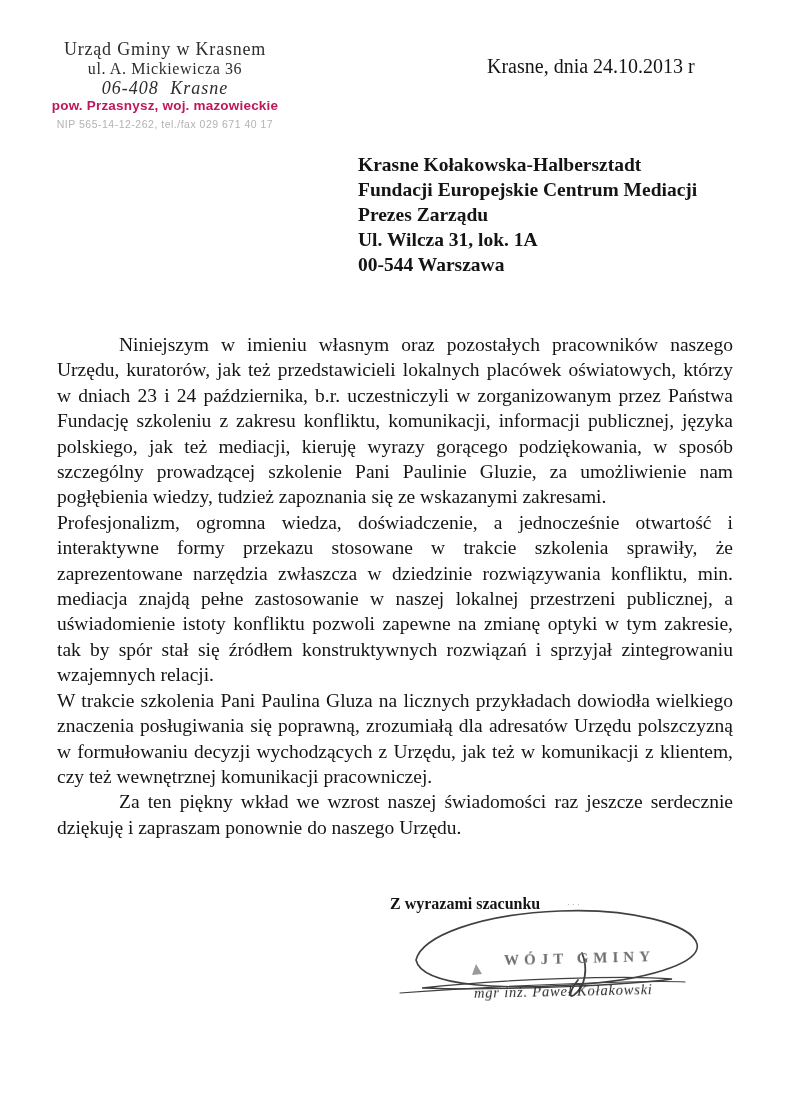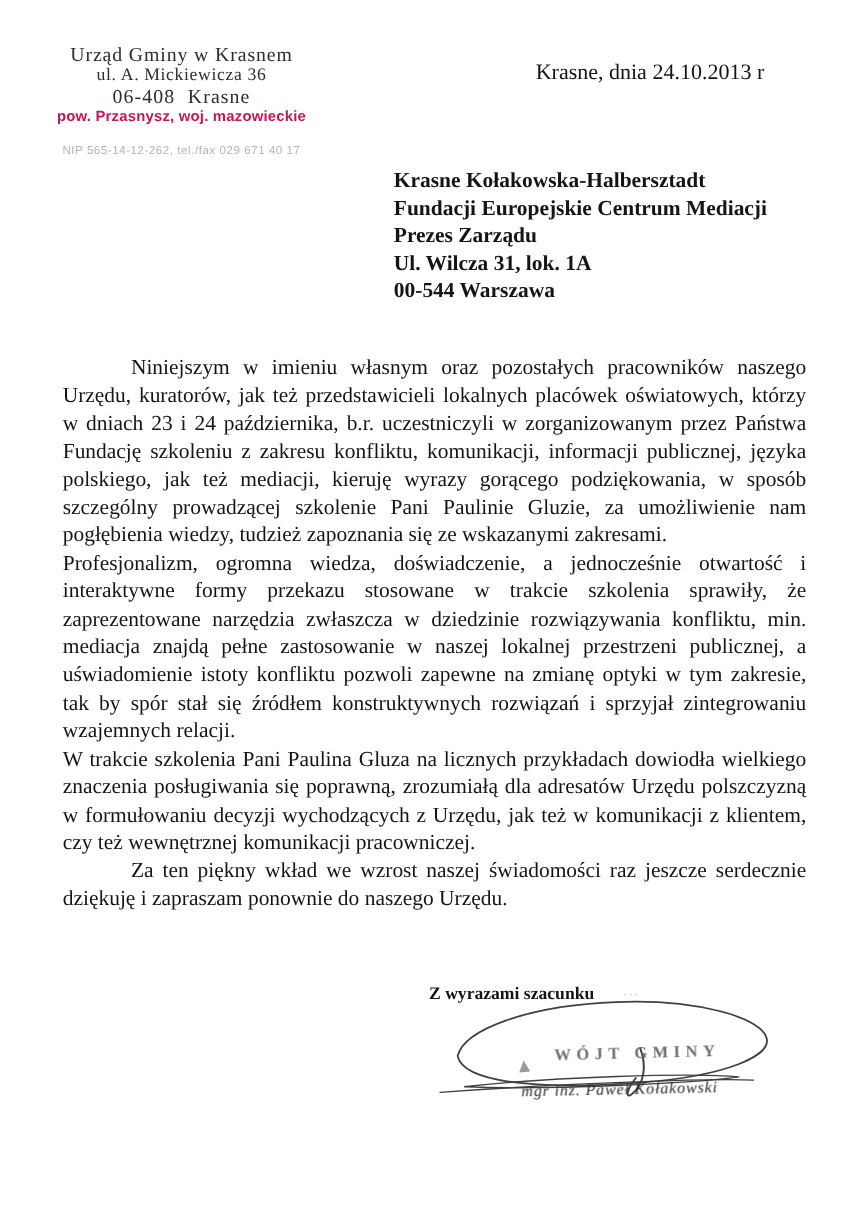--- a/index.html
+++ b/index.html
@@ -18,34 +18,34 @@
     position: absolute;
     left: 50px;
     top: 40px;
     width: 230px;
     text-align: center;
     color: #2d2d2d;
     line-height: 1.05;
   }
   .lh1 { font-size: 18px; letter-spacing: 0.8px; }
   .lh2 { font-size: 16px; letter-spacing: 0.6px; margin-top: 2px; }
-  .lh3 { font-size: 18px; letter-spacing: 1px; word-spacing: 6px; margin-top: 1px; }
+  .lh3 { font-size: 18px; letter-spacing: 1px; word-spacing: 6px; margin-top: 1px; font-style: italic; }
   .lh4 {
     font-family: "Liberation Sans", sans-serif;
     font-weight: bold;
     font-size: 13.5px;
     letter-spacing: 0.2px;
     margin-top: 1px;
     color: #be185d;
     filter: blur(0.2px);
   }
   .lh5 {
     font-family: "Liberation Sans", sans-serif;
     font-size: 10.5px;
-    margin-top: 19px;
+    margin-top: 6px;
     color: #b3b3b3;
     letter-spacing: 0.5px;
     filter: blur(0.6px);
   }
 
   .dateline {
     position: absolute;
     left: 487px;
     top: 55px;
     font-size: 20px;
@@ -58,21 +58,21 @@
     top: 152px;
     font-size: 19.5px;
     font-weight: bold;
     line-height: 25px;
     white-space: nowrap;
   }
 
   .body-text {
     position: absolute;
     left: 57px;
-    top: 322px;
+    top: 332px;
     width: 676px;
     font-size: 19.5px;
     line-height: 25.4px;
     text-align: justify;
   }
   .body-text p { margin: 0; }
   .body-text p.indent { text-indent: 62px; }
 
   .closing {
     position: absolute;

